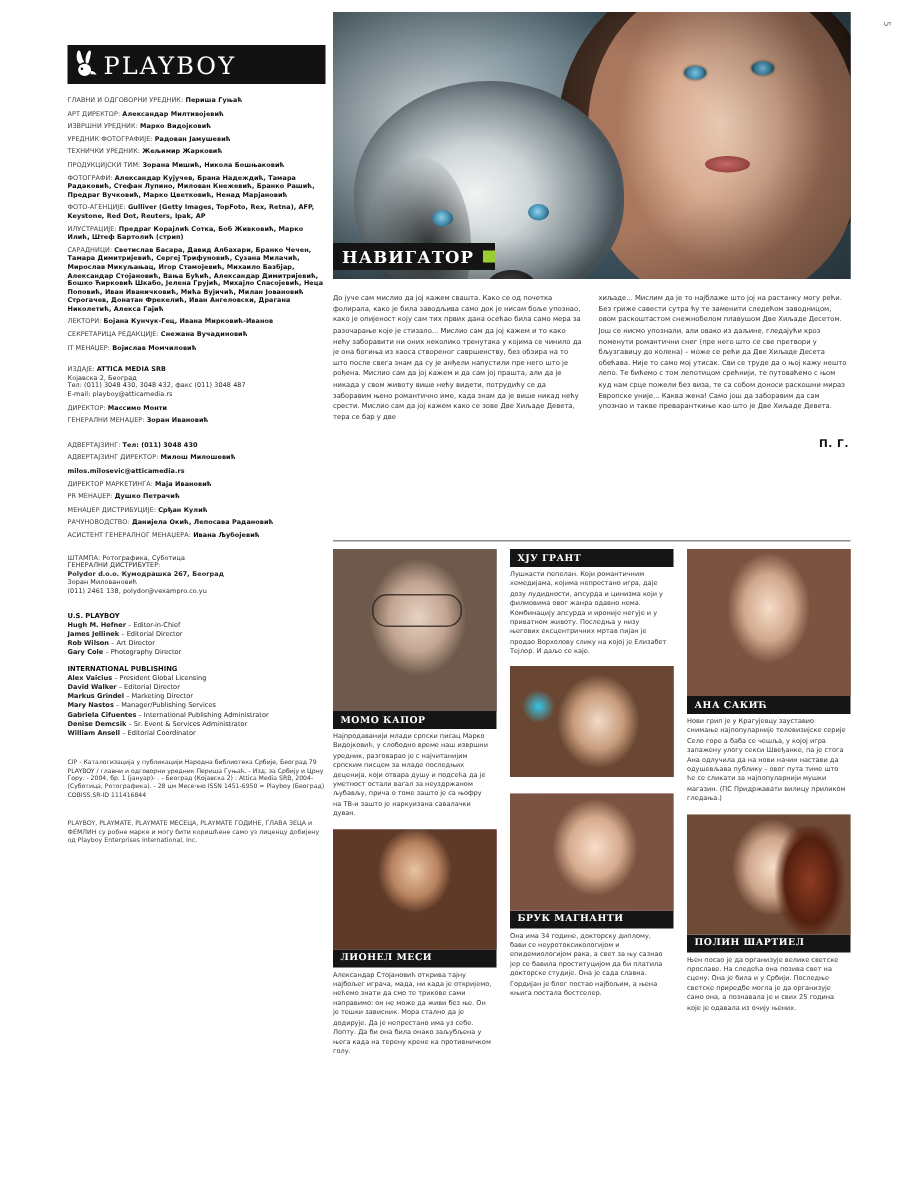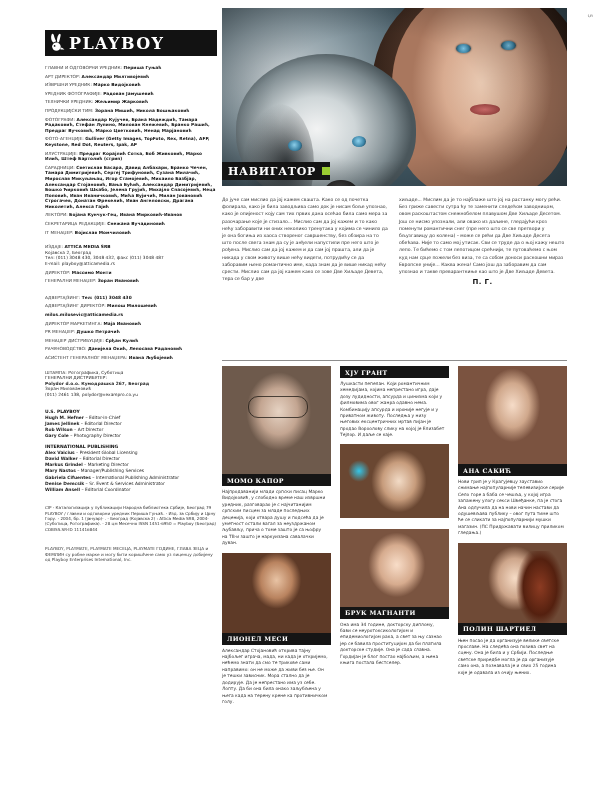--- a/index.html
+++ b/index.html
@@ -41,21 +41,21 @@
   .bunny {
     width: 16px; height: 20px;
     position: relative;
     flex: 0 0 auto;
     margin-right: 4px;
   }
   .bunny svg { display: block; }
   .logo-word {
     color: #ffffff;
     font-family: "DejaVu Serif", "Liberation Serif", serif;
-    font-weight: bold;
+    font-weight: normal;
     font-size: 16px;
     letter-spacing: 1.4px;
   }
   .mast-body { padding-top: 9px; }
   .mast-block { margin-bottom: 5px; }
   .mast-line {
     font-size: 4.3px;
     line-height: 5.6px;
     color: #2a2a2a;
     letter-spacing: .05px;
@@ -189,21 +189,21 @@
   }
   .edit-col { width: 167px; }
   .edit-p {
     font-size: 4.55px;
     line-height: 7.2px;
     color: #303030;
     text-align: left;
   }
   .edit-sign {
     font-size: 7px; font-weight: bold; color: #111;
-    text-align: center; margin-top: 3px;
+    text-align: right; margin-top: 17px;
     letter-spacing: .4px;
   }
   .rule {
     position: absolute;
     left: 222px; top: 360px;
     width: 345px; height: 1px;
     background: #8c8c8c;
   }
 
   

